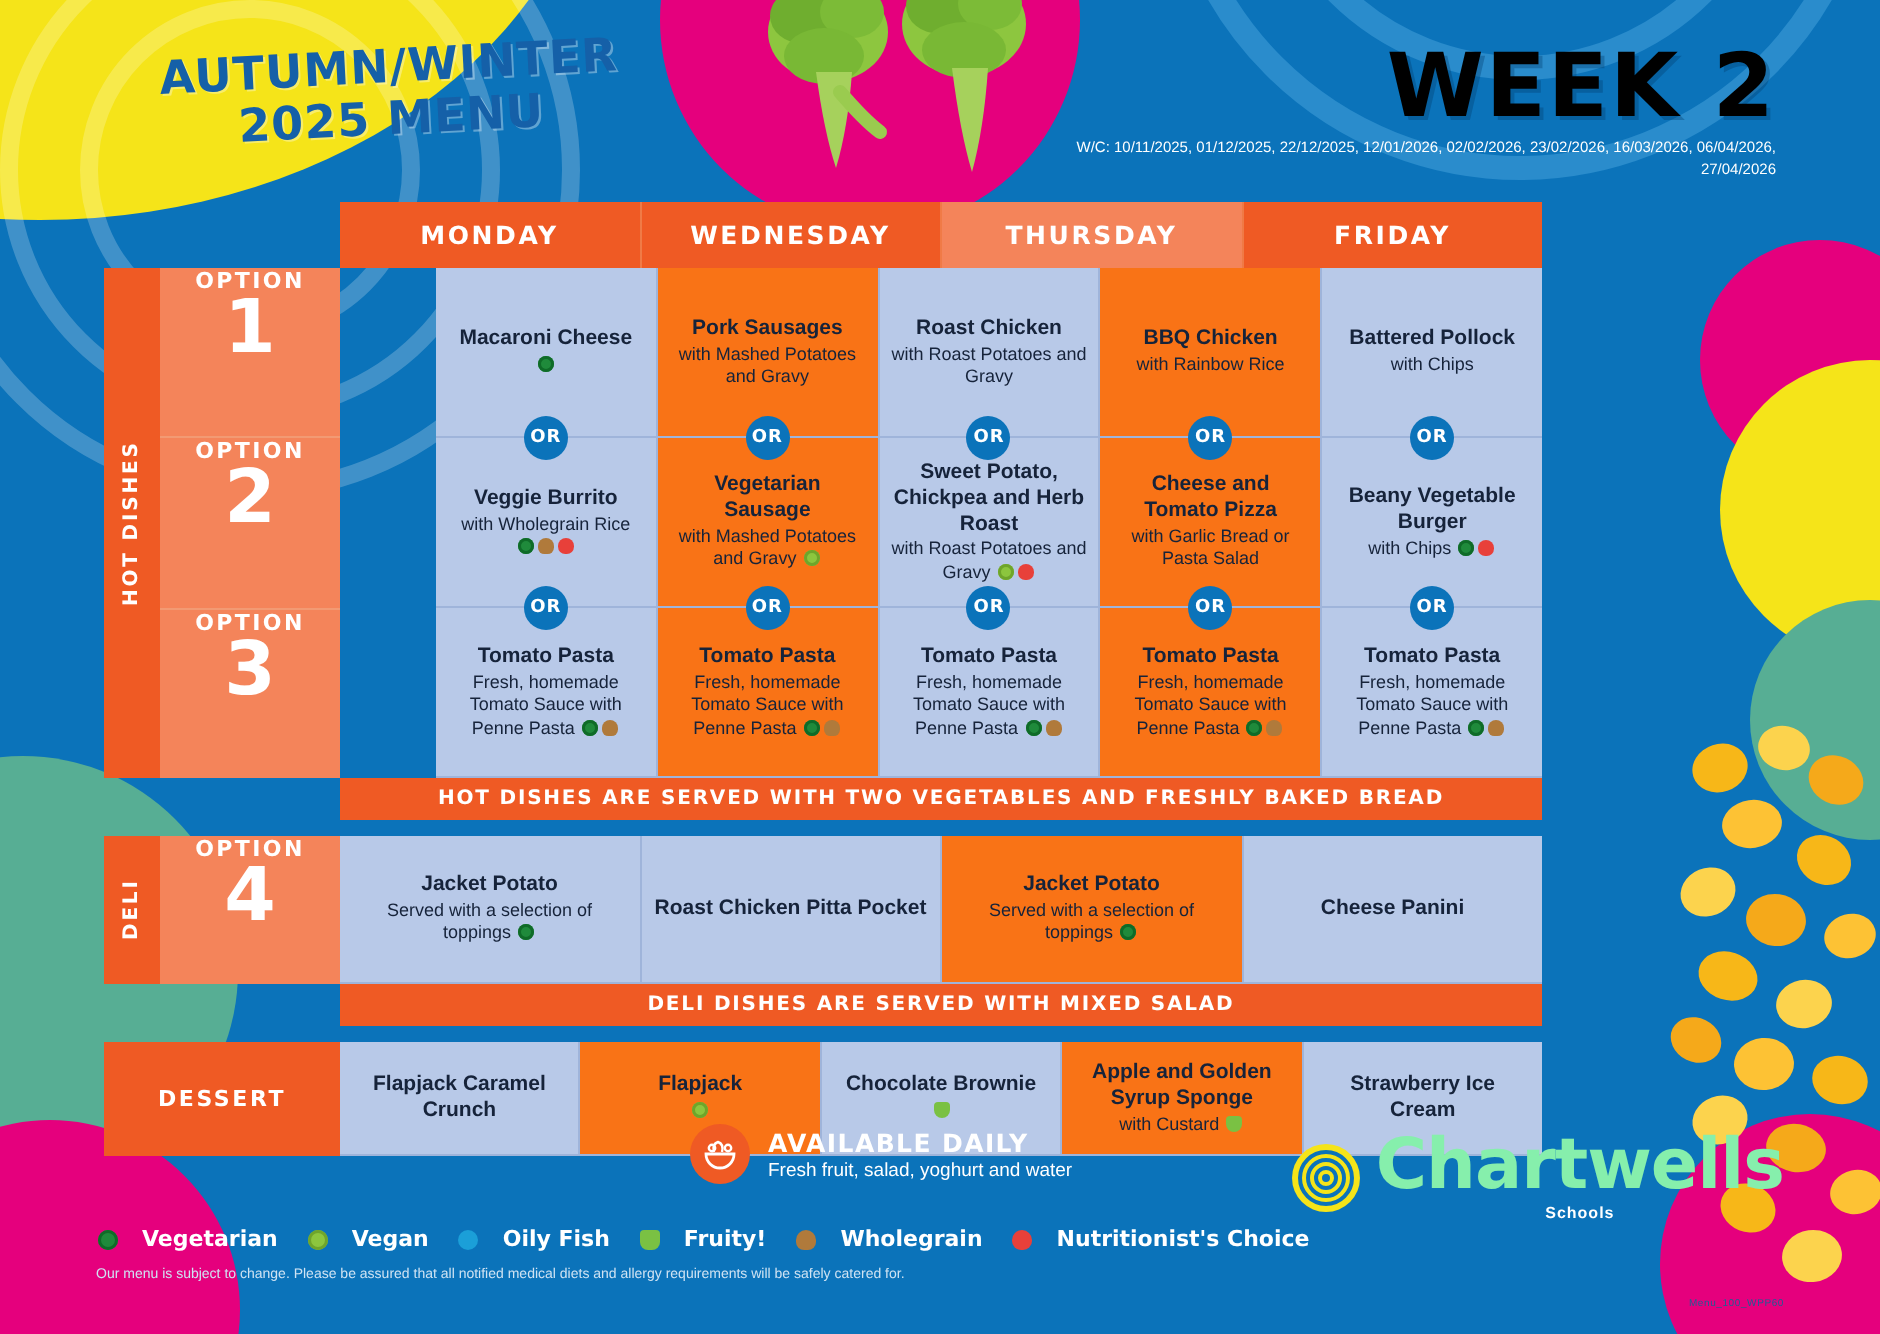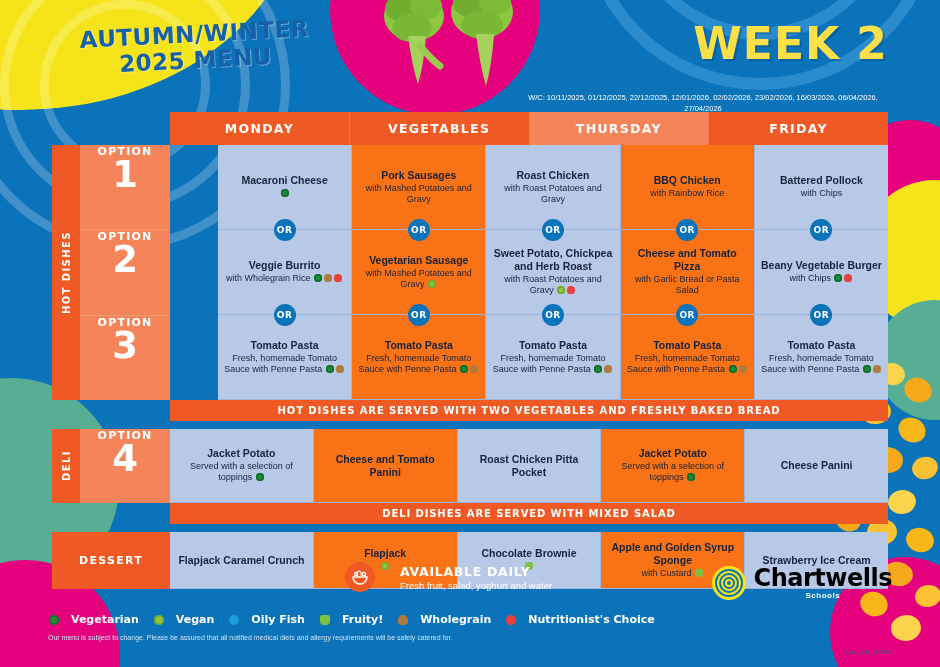--- a/index.html
+++ b/index.html
@@ -49,31 +49,31 @@
   
   .title {
     position:absolute; left:50px; top:22px; width:290px;
     color:#1560a8; font-weight:bold; font-size:23px; line-height:1.12;
     letter-spacing:.5px; text-align:center; transform:rotate(-3deg);
     font-family:"DejaVu Sans", sans-serif;
     text-shadow:1px 1px 0 rgba(255,255,255,.35);
   }
   .weeknum {
     position:absolute; right:52px; top:18px;
-    color:#fde047; font-size:44px; font-weight:bold; letter-spacing:1px;
+    color:#000000; font-size:44px; font-weight:bold; letter-spacing:1px;
     font-family:"DejaVu Sans", sans-serif;
     text-shadow:2px 2px 0 rgba(0,60,110,.35);
   }
   .wc {
     position:absolute; right:52px; top:68px; width:370px;
-    color:#ffffff; font-size:7.5px; line-height:1.5; text-align:center;margin-top:24px;
+    color:#ffffff; font-size:7.5px; line-height:1.5; text-align:right;
   }
 
   
-  .grid { position:absolute; left:52px; top:101px; width:836px;margin-top:11px; }
+  .grid { position:absolute; left:52px; top:101px; width:719px; }
   .row { display:flex; }
   .side {
     width:28px; background:#ef5a24; color:#fff;
     display:flex; align-items:center; justify-content:center;
     font-size:10px; font-weight:bold; letter-spacing:1.4px;
     writing-mode:vertical-rl; transform:rotate(180deg);
     font-family:"DejaVu Sans", sans-serif;
   }
   .optcol {
     width:90px; background:#f4845a; color:#fff;
@@ -122,32 +122,32 @@
   }
   .banner {
     background:#ef5a24; color:#fff; text-align:center;
     font-size:10px; font-weight:bold; letter-spacing:.9px;
     padding:5px 0; font-family:"DejaVu Sans", sans-serif;
   }
   .banner-row { display:flex; }
   .banner-gap { width:118px; background:transparent; }
 
   
-  .daily { position:absolute; left:345px; top:562px; display:flex; align-items:center; gap:25px; }
+  .daily { position:absolute; left:345px; top:562px; display:flex; align-items:center; gap:9px; }
   .bowl {
     width:30px; height:30px; border-radius:50%; background:#ef5a24;
     display:flex; align-items:center; justify-content:center;
   }
   .daily-t1 { color:#fff; font-size:12.5px; font-weight:bold; letter-spacing:.7px; font-family:"DejaVu Sans", sans-serif; }
   .daily-t2 { color:#fff; font-size:9.5px; margin-top:1px; }
 
   .logo { position:absolute; right:48px; top:566px; display:flex; align-items:center; gap:8px;}
   .logo-mark { width:34px; height:34px; border-radius:50%; background:#f5e419; position:relative; }
   .logo-mark i { position:absolute; border-radius:50%; border:2px solid #0b73ba; }
-  .logo-text { color:#000000; font-size:24px; font-weight:bold; letter-spacing:-.5px; line-height:1; font-family:"DejaVu Sans", sans-serif;}
+  .logo-text { color:#86efac; font-size:35px; font-weight:bold; letter-spacing:-.5px; line-height:1; font-family:"DejaVu Sans", sans-serif;}
   .logo-sub { color:#fff; font-size:8px; font-weight:bold; text-align:center; letter-spacing:.5px; margin-top:1px;}
 
   .legend { position:absolute; left:48px; top:613px; display:flex; align-items:center; gap:14px; }
   .leg-item { display:flex; align-items:center; gap:11px; color:#fff; font-size:11px; font-weight:bold; font-family:"DejaVu Sans", sans-serif;}
   .disclaimer { position:absolute; left:48px; top:634px; color:#cfe3f3; font-size:7px; }
   .refcode { position:absolute; right:48px; bottom:12px; color:#1b5e94; font-size:5px; letter-spacing:.3px;}
 </style>
 </head>
 <body>
 
@@ -216,21 +216,21 @@
     <div>2025 MENU</div>
   </div>
   <div class="weeknum">WEEK 2</div>
   <div class="wc">W/C: 10/11/2025, 01/12/2025, 22/12/2025, 12/01/2026, 02/02/2026, 23/02/2026, 16/03/2026, 06/04/2026, 27/04/2026</div>
 
   <div class="grid">
 
     <div class="row">
       <div class="hdr-spacer"></div>
       <div class="hdrcell">MONDAY</div>
-      <div class="hdrcell">VEGETABLES</div>
+      <div class="hdrcell">WEDNESDAY</div>
       <div class="hdrcell alt">THURSDAY</div>
       <div class="hdrcell">FRIDAY</div>
     </div>
 
     <div class="row" style="height:255px;">
       <div class="side">HOT DISHES</div>
       <div style="width:90px; display:flex; flex-direction:column;">
         <div class="optcol" style="flex:1">
           <div class="opt-word">OPTION</div>
           <div class="opt-num">1</div>
@@ -335,23 +335,20 @@
       <div class="side">DELI</div>
       <div class="optcol" style="width:90px; border-bottom:none;">
         <div class="opt-word">OPTION</div>
         <div class="opt-num">4</div>
       </div>
       <div class="row" style="flex:1" id="r-opt4">
           <div class="cell">
             <div class="dish">Jacket Potato</div>
             <div class="sub">Served with a selection of toppings <span class="icons"><span class="ic veg"></span></span></div>
           </div>
-          <div class="cell alt">
-            <div class="dish">Cheese and Tomato Panini</div>
-          </div>
           <div class="cell">
             <div class="dish">Roast Chicken Pitta Pocket</div>
           </div>
           <div class="cell alt">
             <div class="dish">Jacket Potato</div>
             <div class="sub">Served with a selection of toppings <span class="icons"><span class="ic veg"></span></span></div>
           </div>
           <div class="cell">
             <div class="dish">Cheese Panini</div>
           </div>

